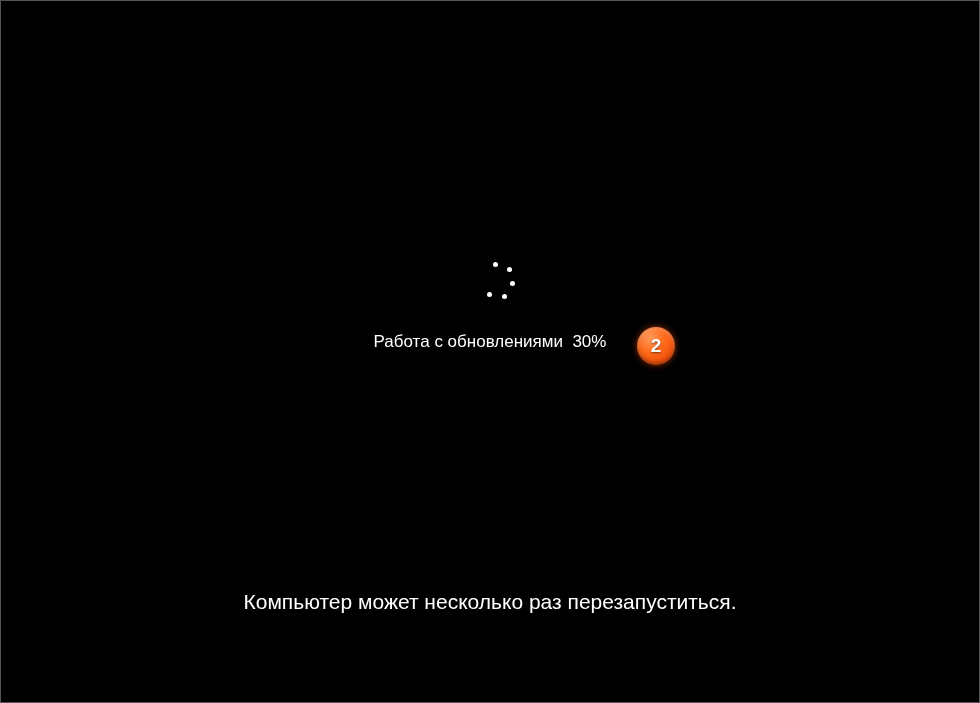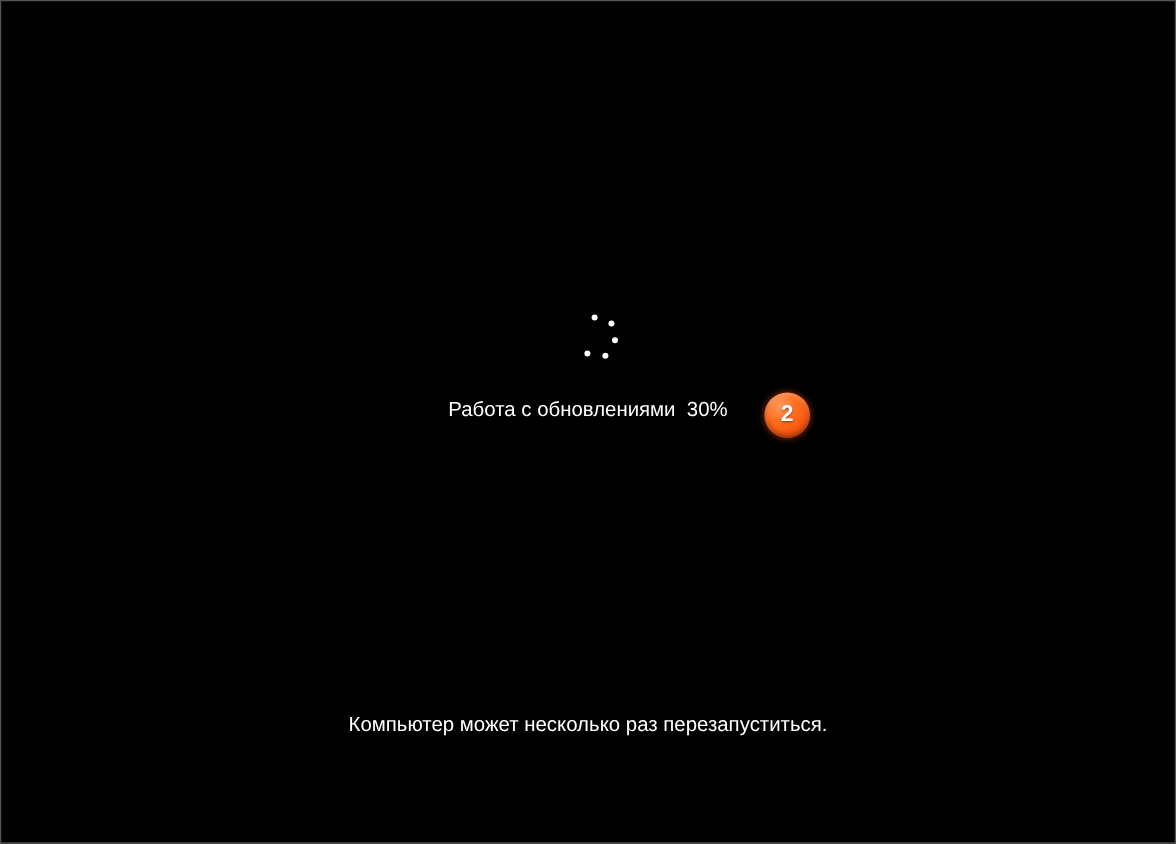--- a/index.html
+++ b/index.html
@@ -60,21 +60,21 @@
       display: block;
     }
     
     .bottom-text {
       position: absolute;
       bottom: 88px;
       left: 0;
       right: 0;
       text-align: center;
       color: #fff;
-      font-size: 17px;
+      font-size: 21px;
       font-weight: 400;
     }
     
     .callout-badge {
       position: absolute;
       left: 636px;
       top: 326px;
       width: 38px;
       height: 38px;
       border-radius: 50%;

